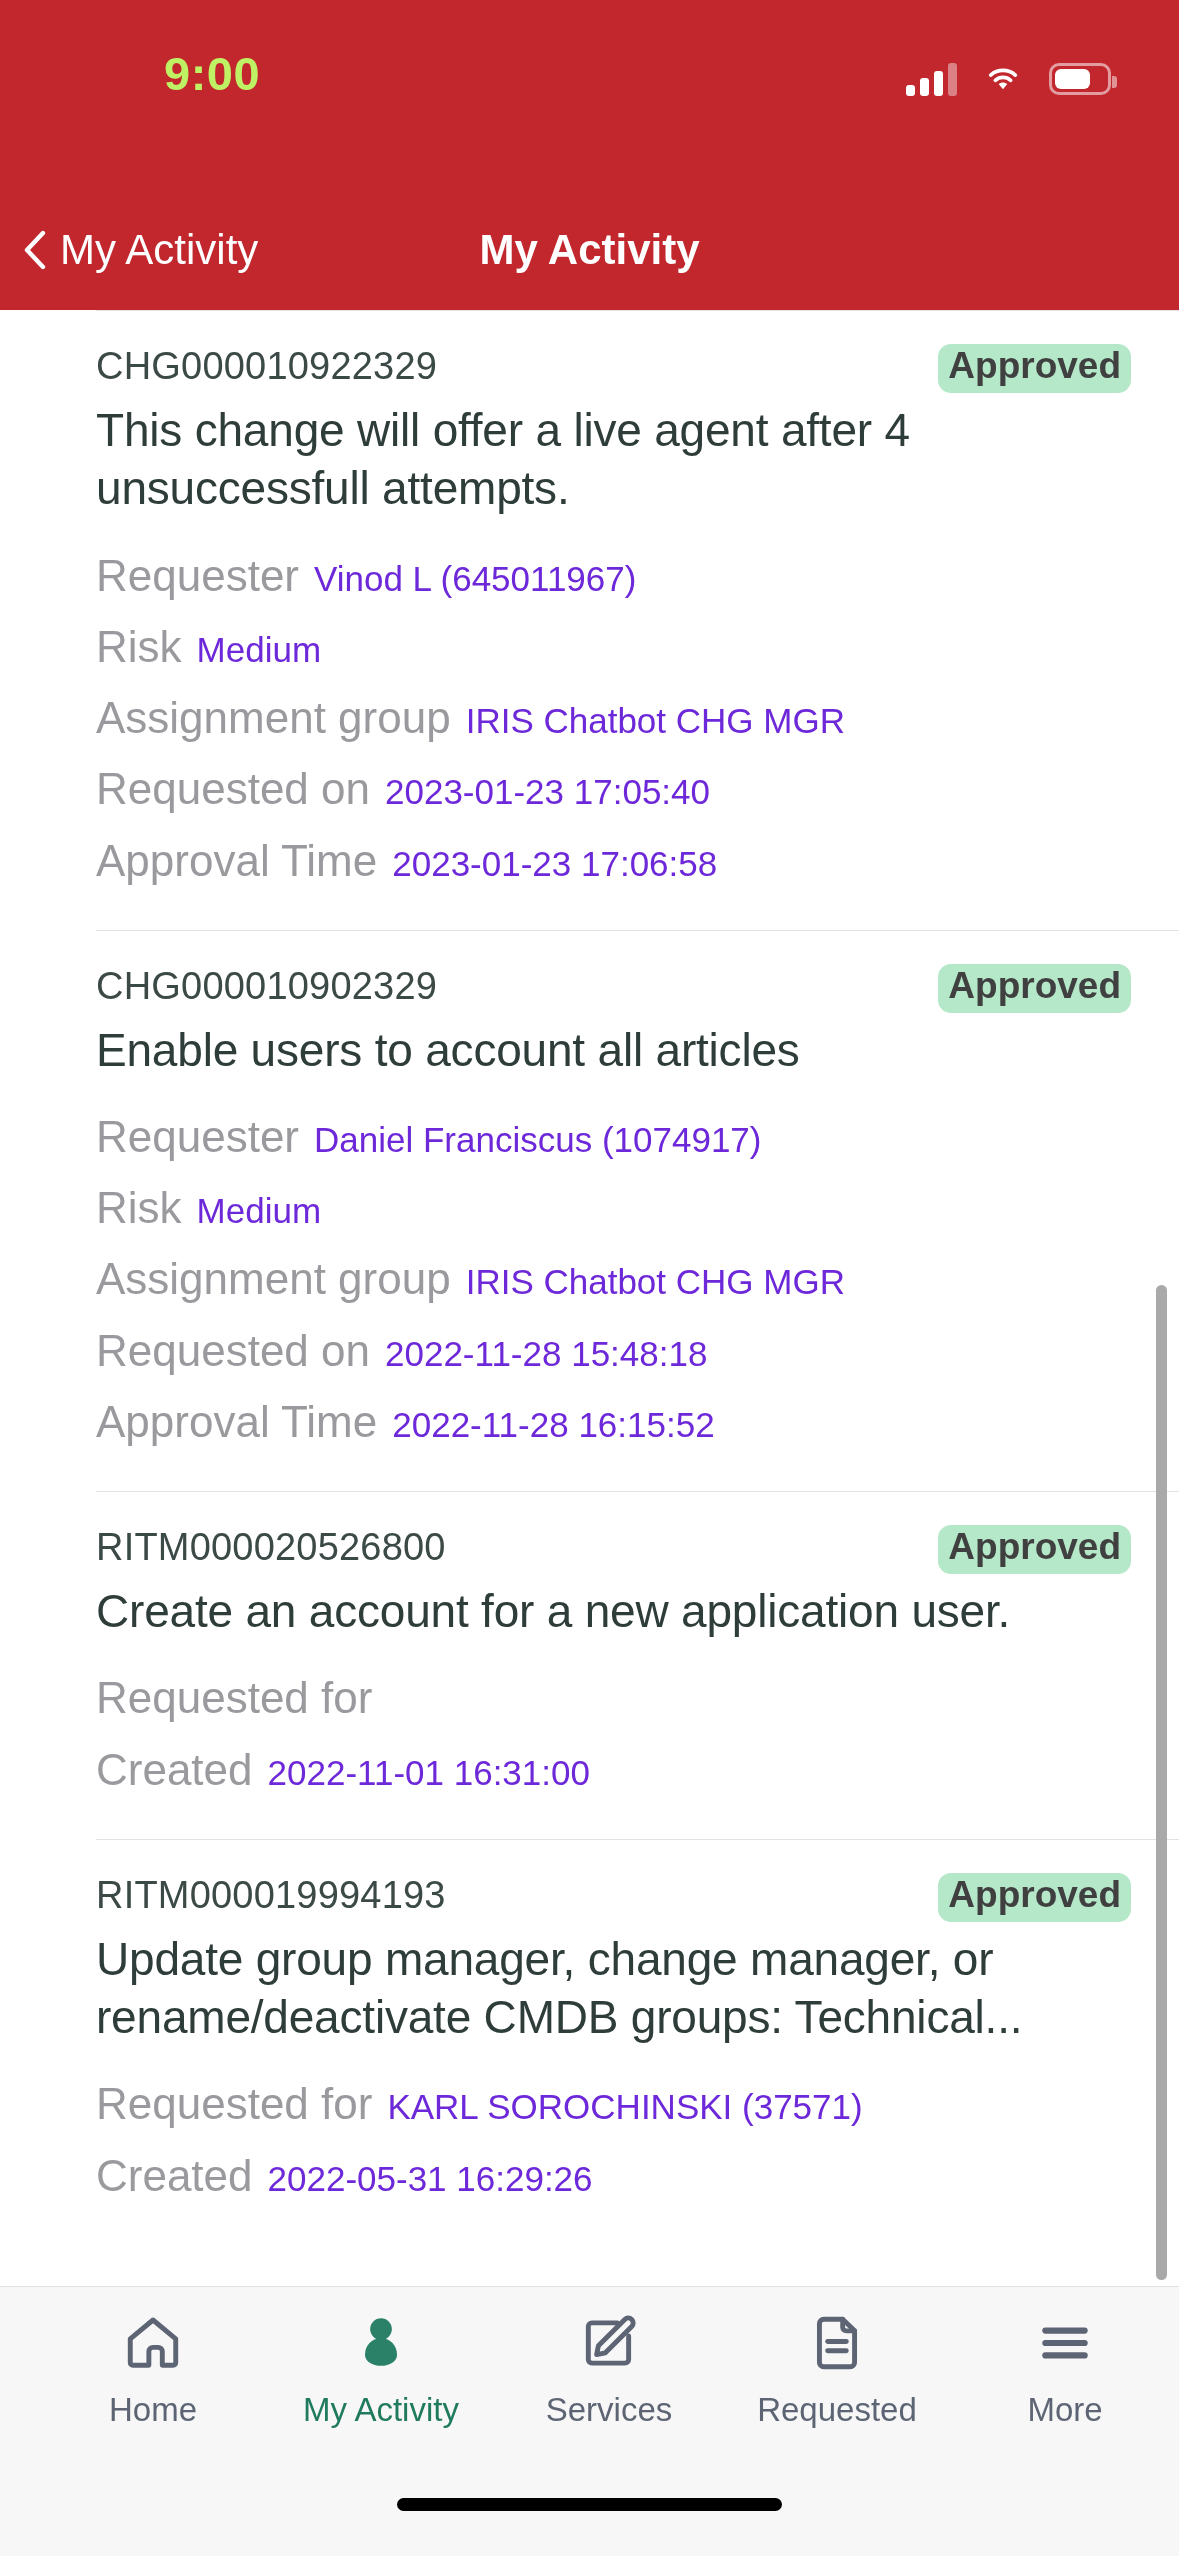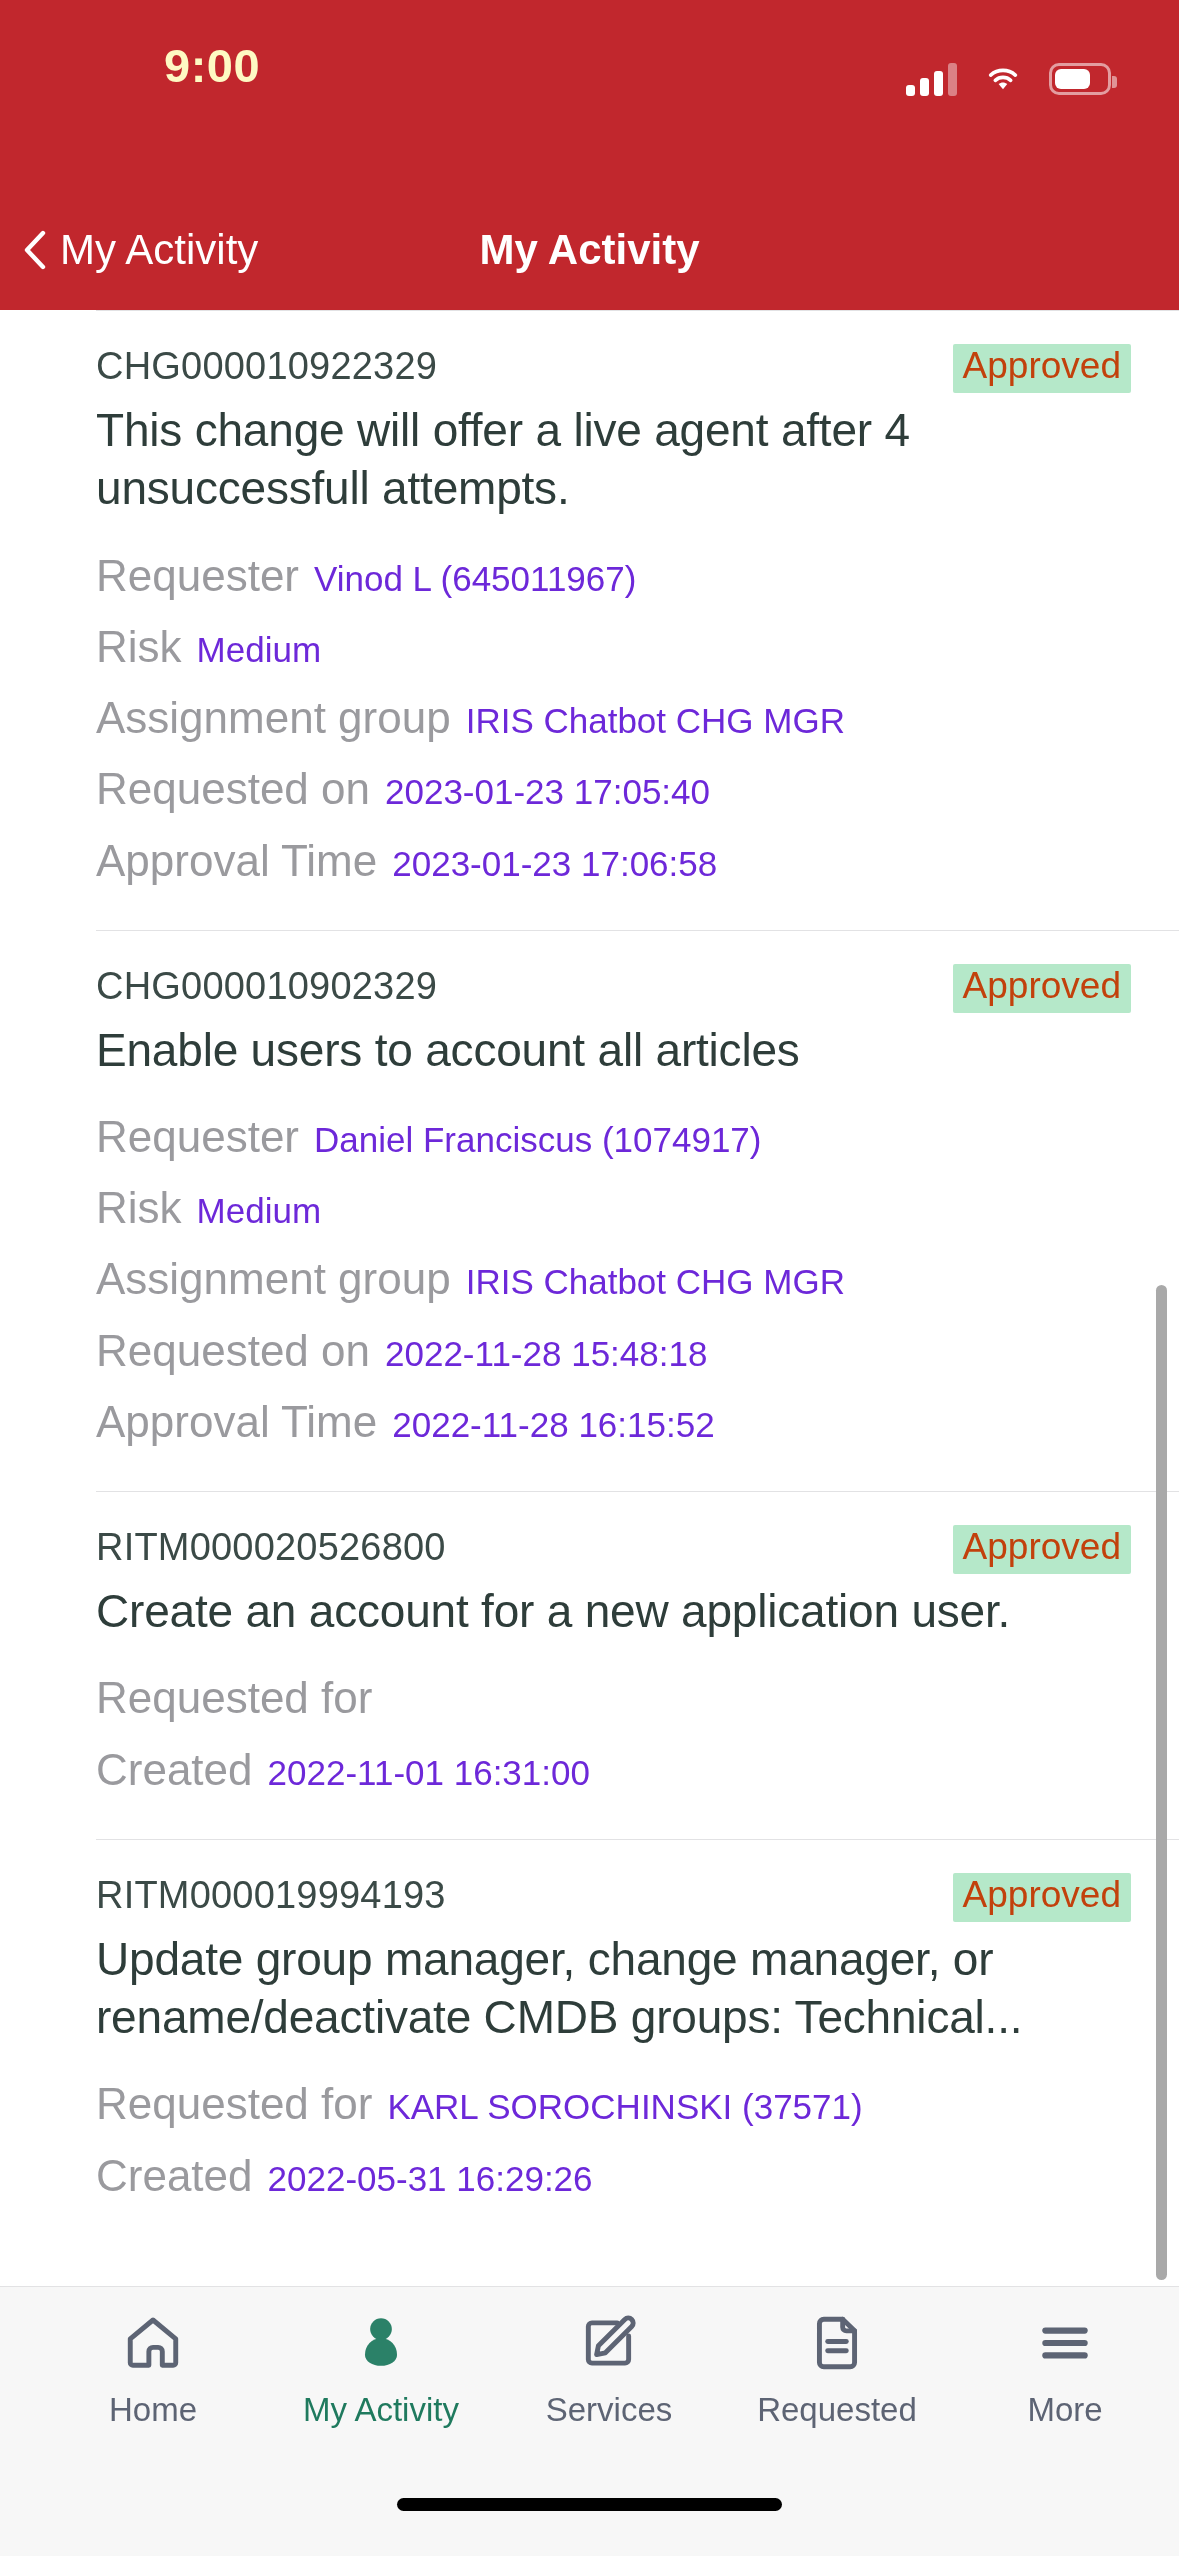--- a/index.html
+++ b/index.html
@@ -18,22 +18,22 @@
 
   
   .statusbar {
     height:190px;
     background:#c1272d;
     flex:0 0 auto;
     position:relative;
   }
   .sb-time {
     position:absolute;
-    left:164px; top:38px;
-    color:#fef9c3;
+    left:164px; top:46px;
+    color:#bef264;
     font-size:47px;
     font-weight:600;
     letter-spacing:0.5px;
   }
   .sb-right {
     position:absolute;
     right:68px; top:62px;
     display:flex; align-items:center; gap:24px;
   }
   .cellular { display:flex; align-items:flex-end; gap:5px; height:34px; }
@@ -132,27 +132,27 @@
   }
   .card-number {
     font-size:38px;
     font-weight:400;
     color:#3b4a47;
     letter-spacing:0.2px;
     line-height:1.1;
   }
   .badge {
     background:#b5e8c9;
-    color:#c2410c;
+    color:#404040;
     font-size:37px;
-    font-weight:400;
+    font-weight:700;
     padding:2px 10px 6px 10px;
     line-height:1.1;
     white-space:nowrap;
-    border-radius:2px;
+    border-radius:13px;
     margin-top:-2px;
   }
   .card-title {
     margin-top:8px;
     font-size:46px;
     font-weight:400;
     color:#2e3d3a;
     line-height:1.27;
     letter-spacing:-0.2px;
   }

